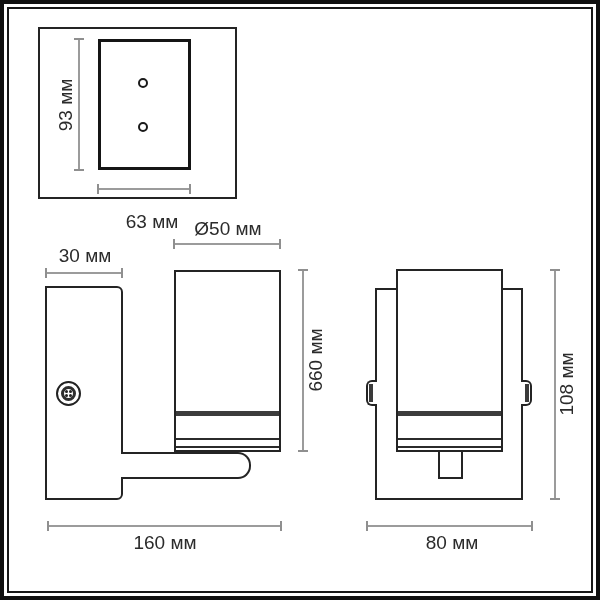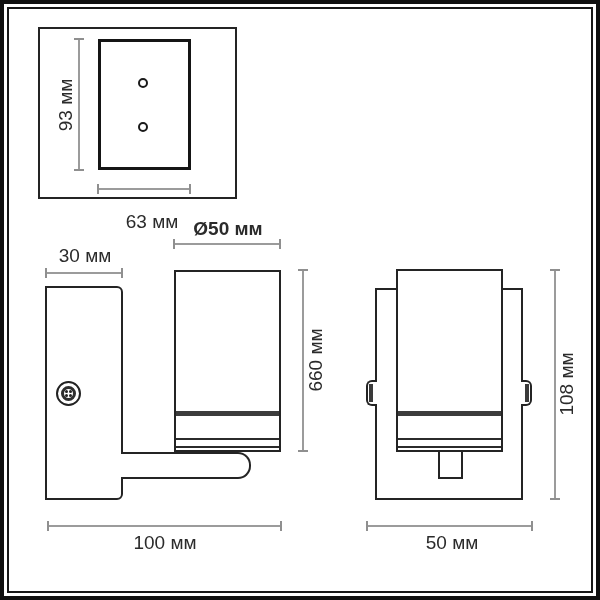--- a/index.html
+++ b/index.html
@@ -80,31 +80,31 @@
     </div>
 
     <div class="abs dline" style="left:46px;top:272px;width:77px;height:2px;"></div>
     <div class="abs tick tick-v" style="left:45px;top:268px;"></div>
     <div class="abs tick tick-v" style="left:121px;top:268px;"></div>
     <div class="abs dlabel" style="left:45px;top:246px;width:80px;">30 мм</div>
 
     <div class="abs dline" style="left:174px;top:243px;width:107px;height:2px;"></div>
     <div class="abs tick tick-v" style="left:173px;top:239px;"></div>
     <div class="abs tick tick-v" style="left:279px;top:239px;"></div>
-    <div class="abs dlabel" style="left:168px;top:219px;width:120px;font-weight:bold;">Ø50 мм</div>
+    <div class="abs dlabel" style="left:168px;top:219px;width:120px;">Ø50 мм</div>
 
     <div class="abs dline" style="left:302px;top:270px;width:2px;height:182px;"></div>
     <div class="abs tick tick-h" style="left:298px;top:269px;"></div>
     <div class="abs tick tick-h" style="left:298px;top:450px;"></div>
     <div class="abs dlabel rot" style="left:276px;top:350px;width:80px;">660 мм</div>
 
     <div class="abs dline" style="left:48px;top:525px;width:233px;height:2px;"></div>
     <div class="abs tick tick-v" style="left:47px;top:521px;"></div>
     <div class="abs tick tick-v" style="left:280px;top:521px;"></div>
-    <div class="abs dlabel" style="left:115px;top:533px;width:100px;">100 мм</div>
+    <div class="abs dlabel" style="left:115px;top:533px;width:100px;">160 мм</div>
   </div>
 
   <div>
 
     <div class="abs part" style="left:375px;top:288px;width:148px;height:212px;"></div>
 
     <div class="abs knob" style="left:366px;top:380px;width:11px;height:26px;border-right:0;border-radius:6px 0 0 6px;">
       <div class="knob-bar" style="left:1px;"></div>
     </div>
     <div class="abs knob" style="left:521px;top:380px;width:11px;height:26px;border-left:0;border-radius:0 6px 6px 0;">
@@ -120,16 +120,16 @@
     <div class="abs part" style="left:438px;top:452px;width:25px;height:27px;border-top:0;z-index:2;"></div>
 
     <div class="abs dline" style="left:554px;top:270px;width:2px;height:230px;"></div>
     <div class="abs tick tick-h" style="left:550px;top:269px;"></div>
     <div class="abs tick tick-h" style="left:550px;top:498px;"></div>
     <div class="abs dlabel rot" style="left:527px;top:374px;width:80px;">108 мм</div>
 
     <div class="abs dline" style="left:367px;top:525px;width:166px;height:2px;"></div>
     <div class="abs tick tick-v" style="left:366px;top:521px;"></div>
     <div class="abs tick tick-v" style="left:531px;top:521px;"></div>
-    <div class="abs dlabel" style="left:402px;top:533px;width:100px;">50 мм</div>
+    <div class="abs dlabel" style="left:402px;top:533px;width:100px;">80 мм</div>
   </div>
 
 </div>
 
 </body></html>

